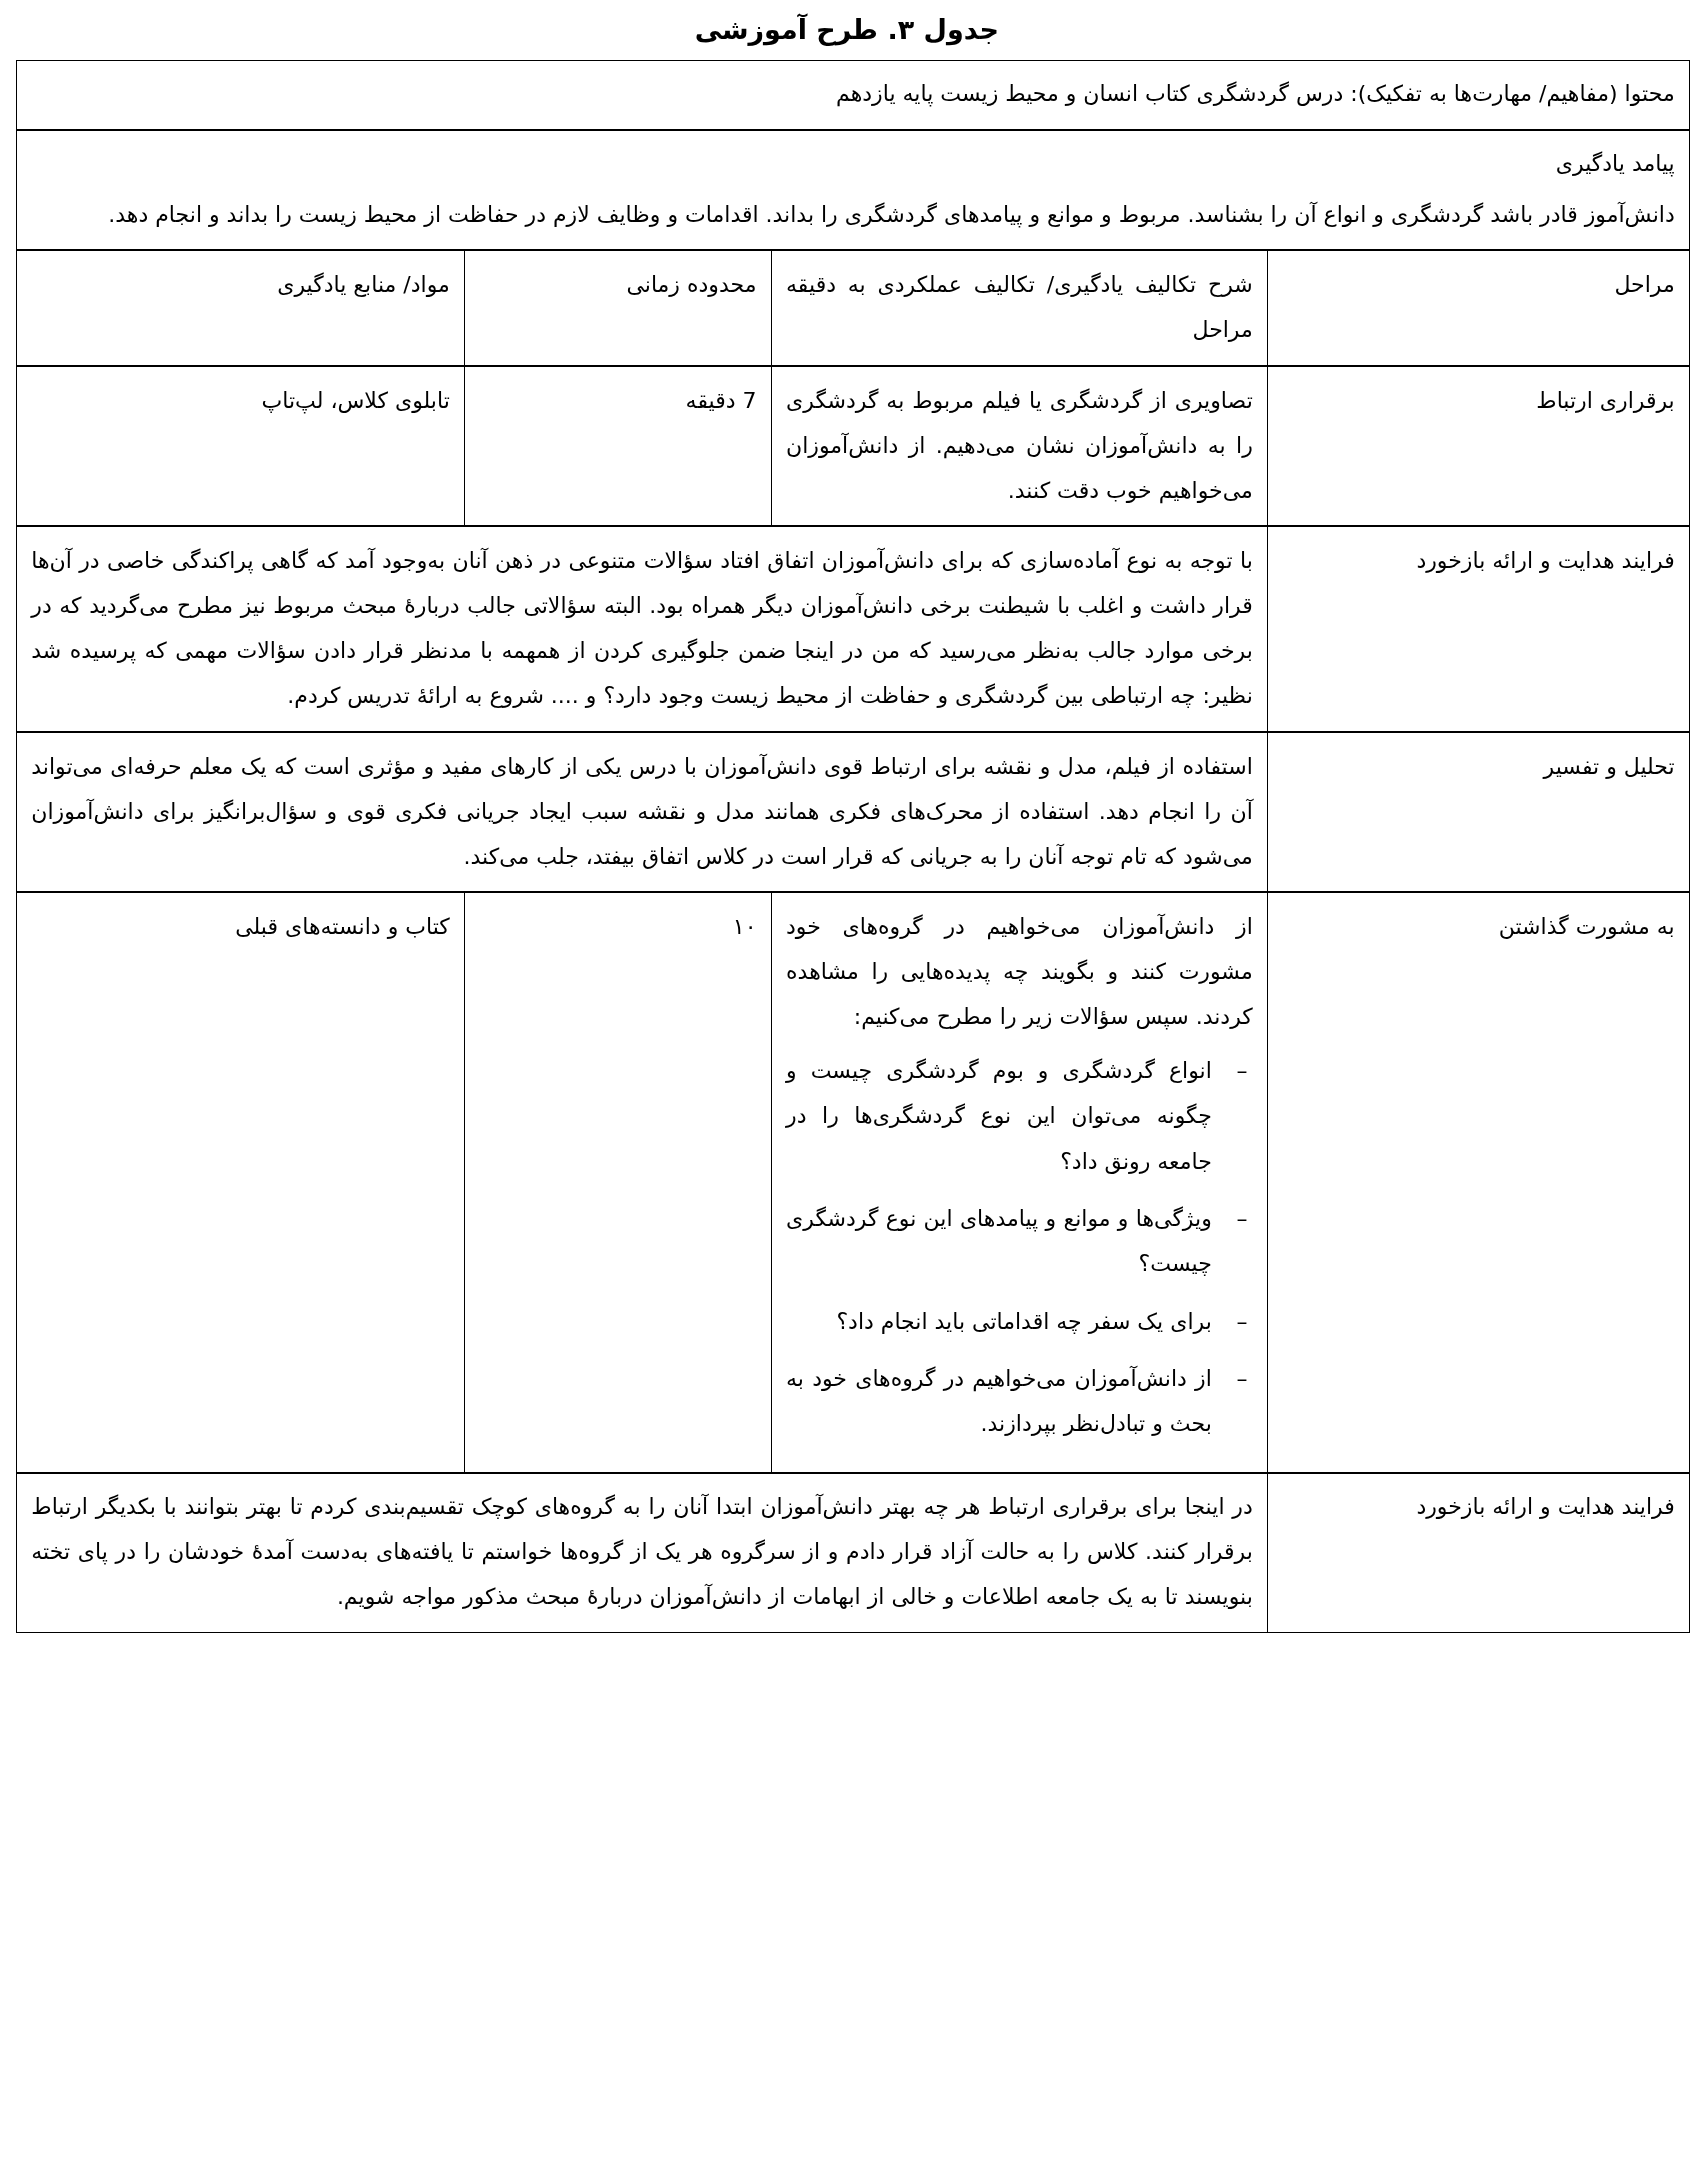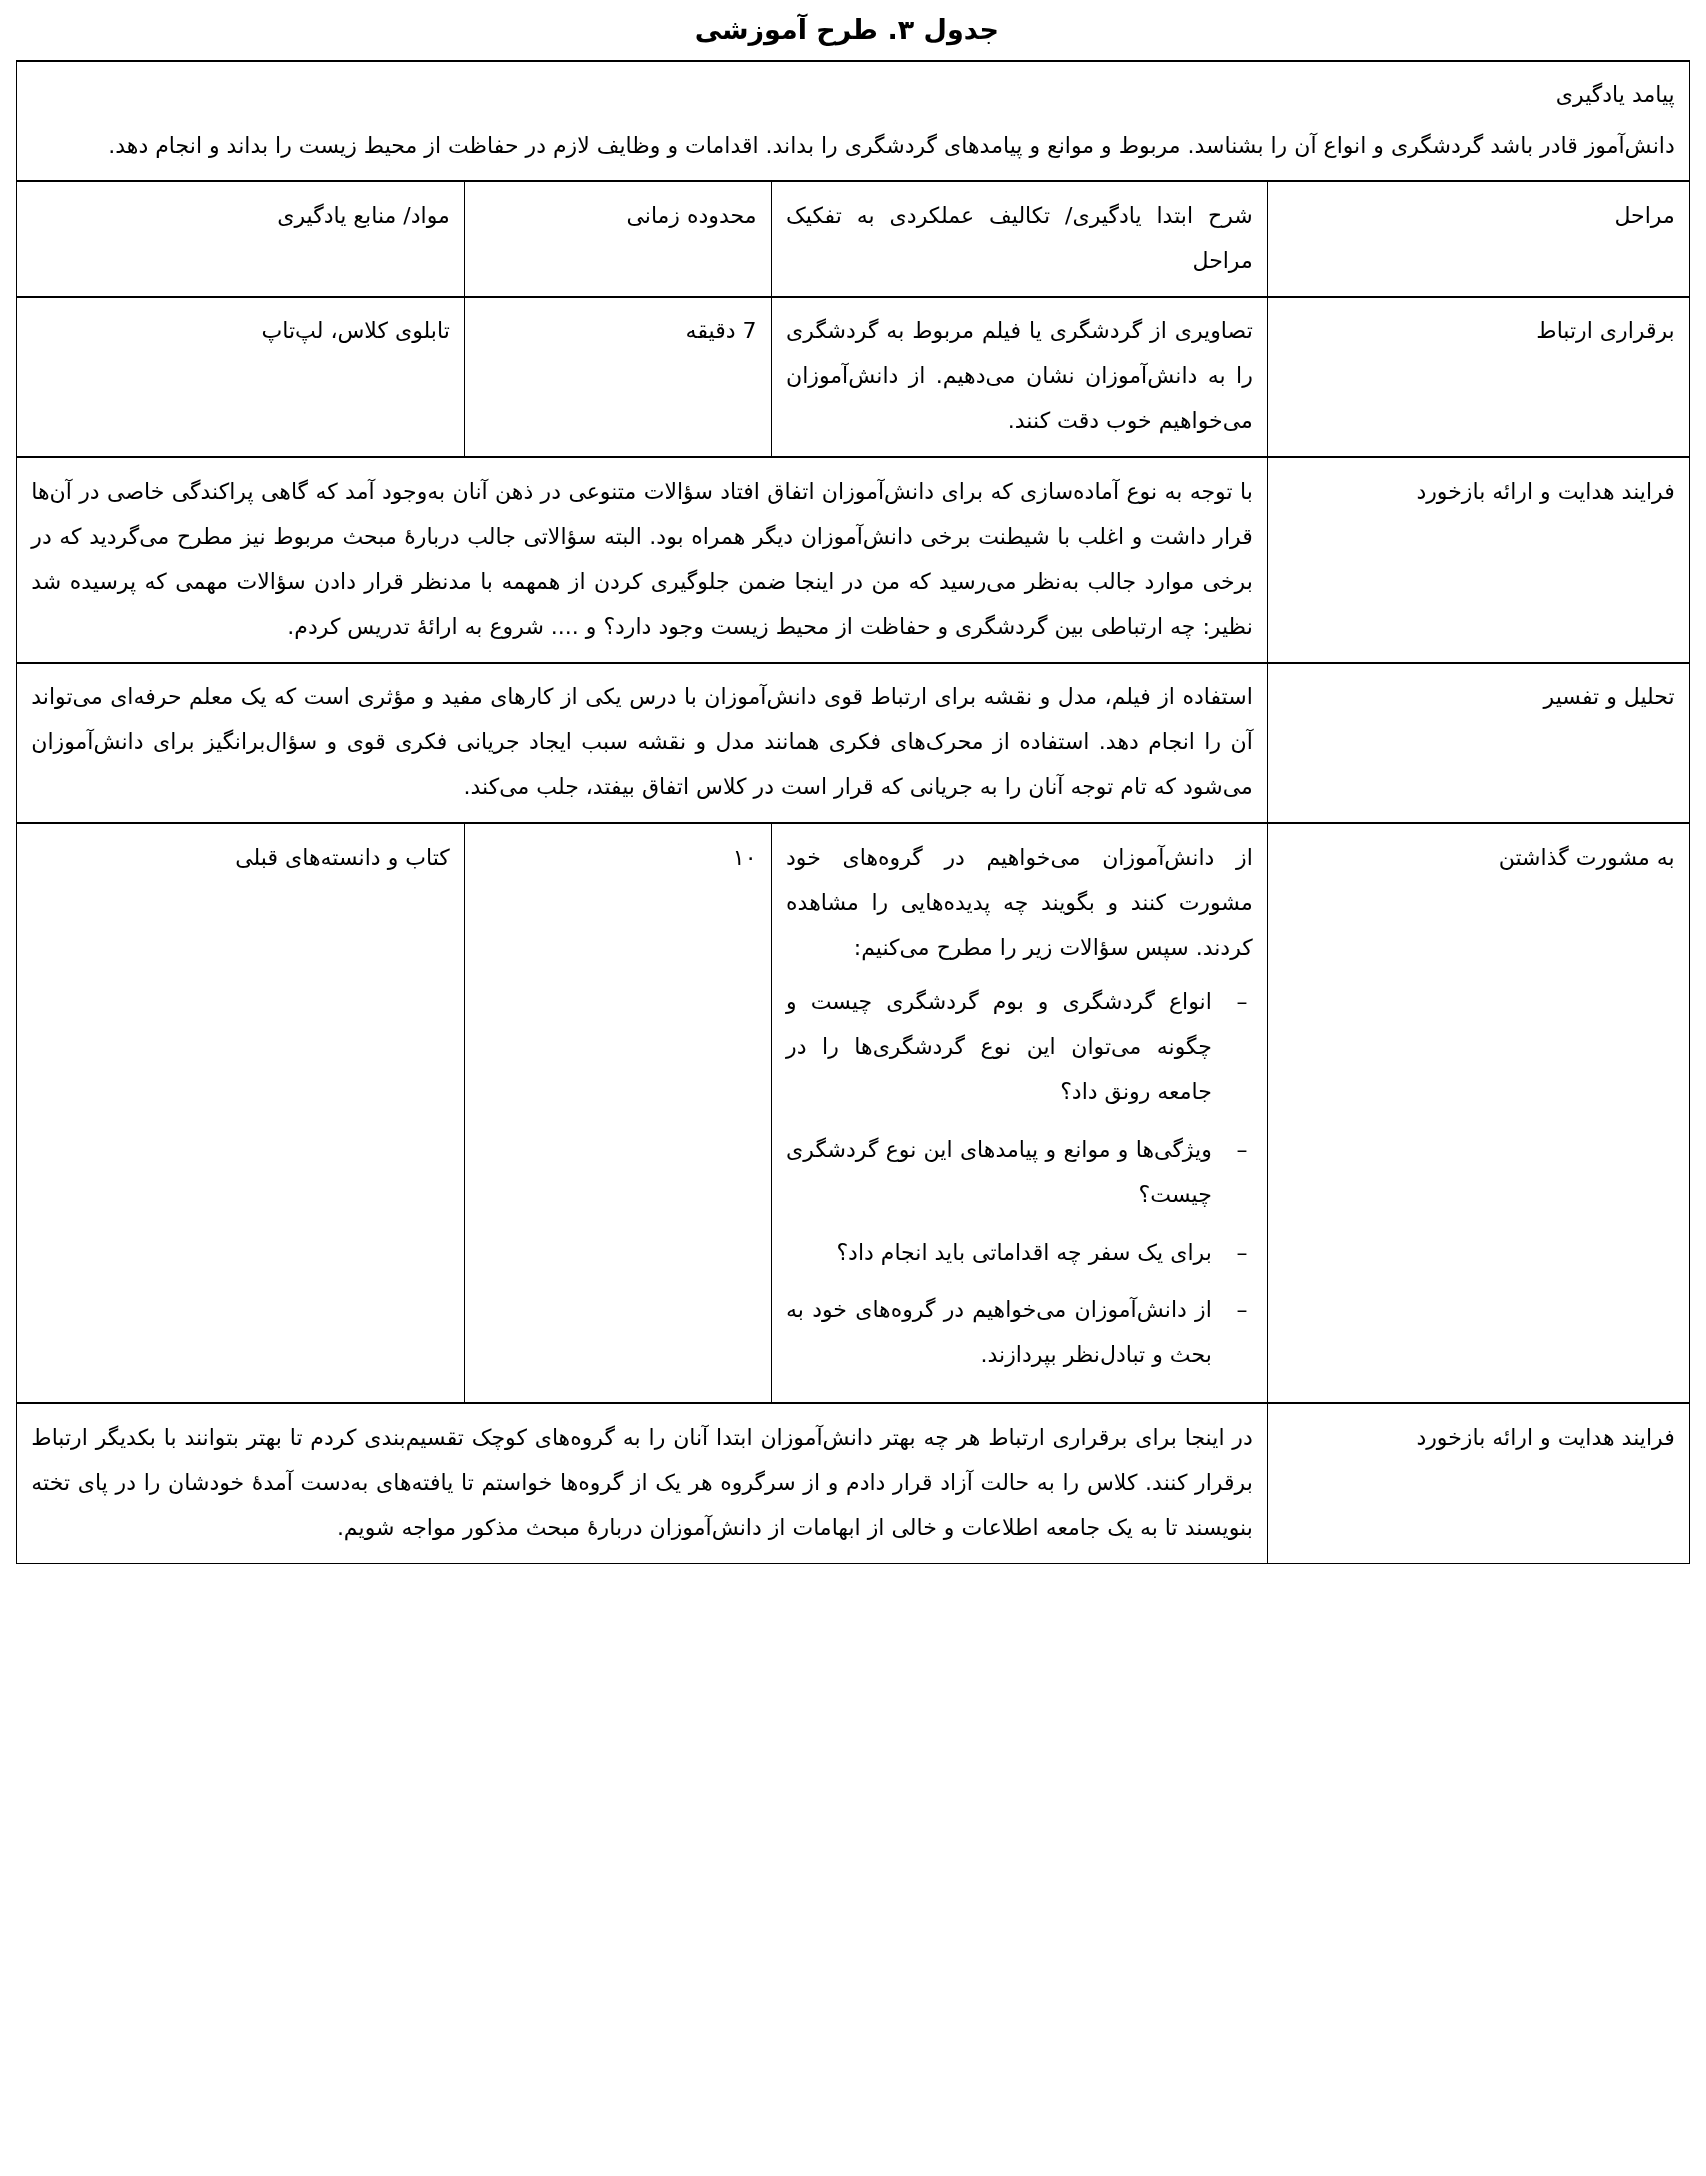--- a/index.html
+++ b/index.html
@@ -109,31 +109,34 @@
 
   <table class="plan">
     <colgroup>
       <col class="col-stage">
       <col class="col-desc">
       <col class="col-time">
       <col class="col-mat">
     </colgroup>
     <tbody>
 
+      <tr>
+        <td class="banner-cell" colspan="4">محتوا (مفاهیم/ مهارت‌ها به تفکیک): درس گردشگری کتاب انسان و محیط زیست پایه یازدهم</td>
+      </tr>
 
       <tr class="heavy-rule">
         <td class="banner-cell" colspan="4">
           <p class="outcome-title">پیامد یادگیری</p>
           <p class="outcome-body">دانش‌آموز قادر باشد گردشگری و انواع آن را بشناسد. مربوط و موانع و پیامدهای گردشگری را بداند. اقدامات و وظایف لازم در حفاظت از محیط زیست را بداند و انجام دهد.</p>
         </td>
       </tr>
 
       <tr class="heavy-rule">
         <td class="hdr-cell">مراحل</td>
-        <td class="hdr-cell">شرح ابتدا یادگیری/ تکالیف عملکردی به تفکیک مراحل</td>
+        <td class="hdr-cell">شرح تکالیف یادگیری/ تکالیف عملکردی به دقیقه مراحل</td>
         <td class="hdr-cell">محدوده زمانی</td>
         <td class="hdr-cell">مواد/ منابع یادگیری</td>
       </tr>
 
       <tr class="heavy-rule">
         <td class="stage-cell">برقراری ارتباط</td>
         <td>تصاویری از گردشگری یا فیلم مربوط به گردشگری را به دانش‌آموزان نشان می‌دهیم. از دانش‌آموزان می‌خواهیم خوب دقت کنند.</td>
         <td class="center-cell">7 دقیقه</td>
         <td class="center-cell">تابلوی کلاس، لپ‌تاپ</td>
       </tr>

